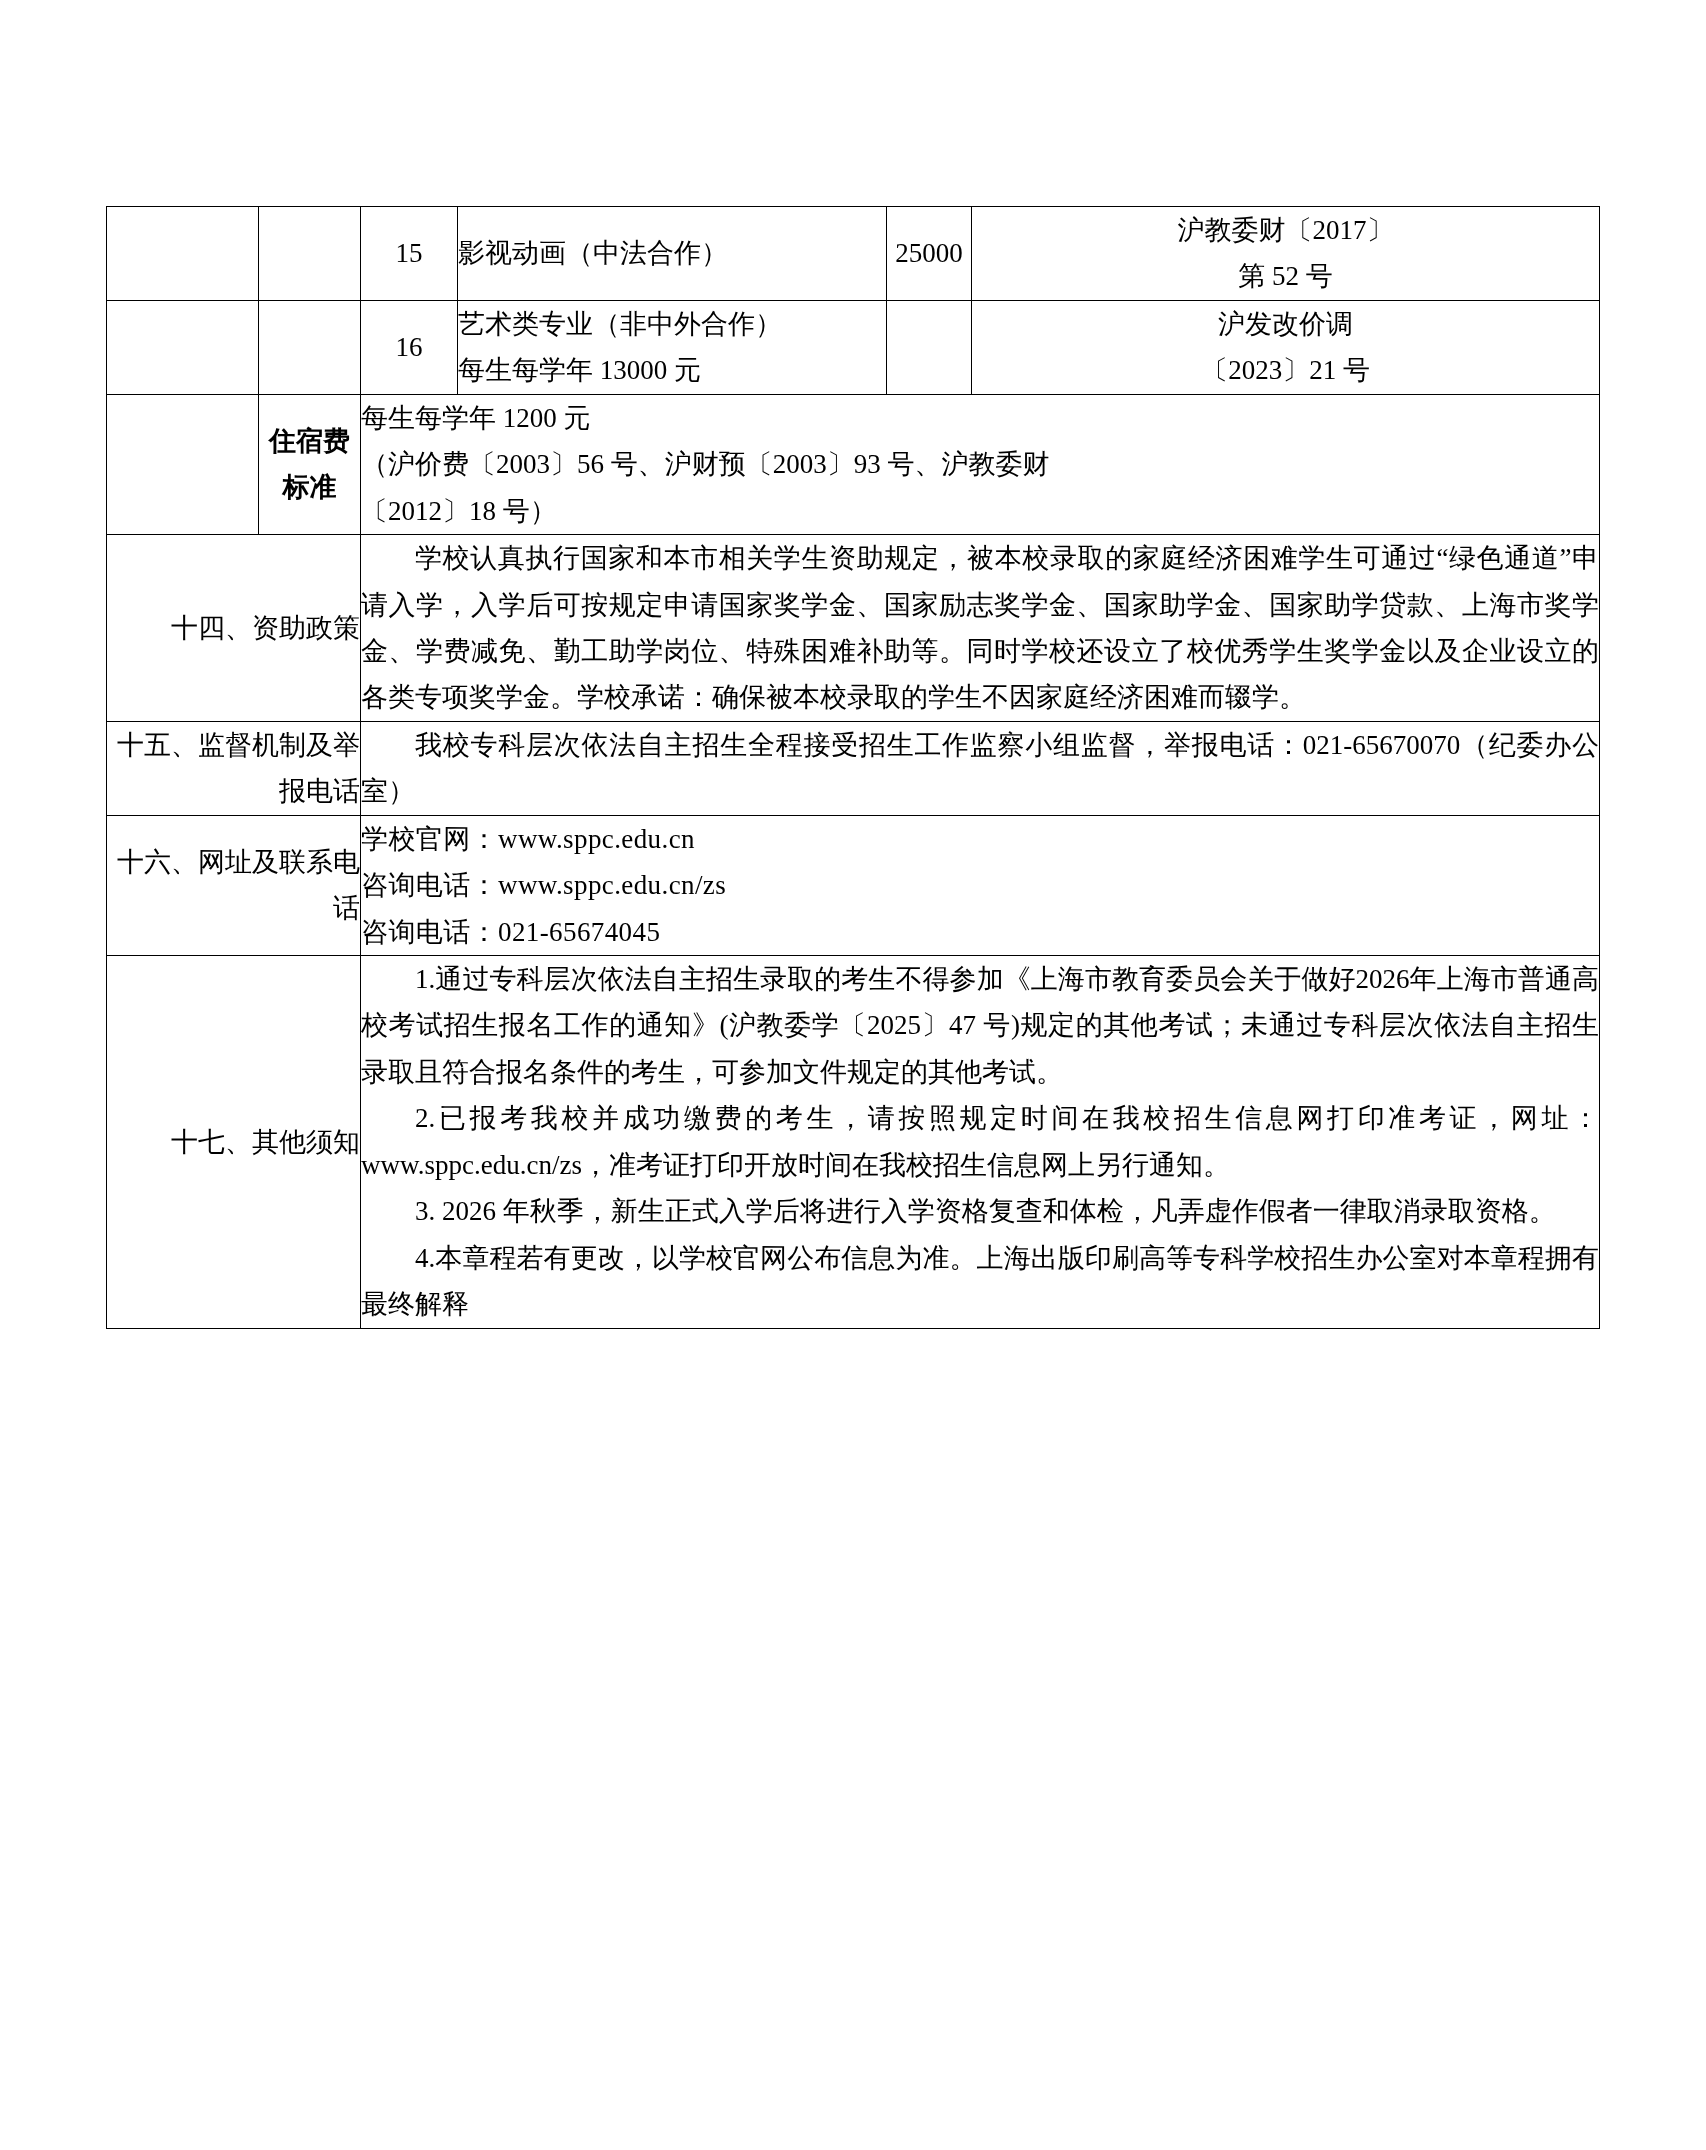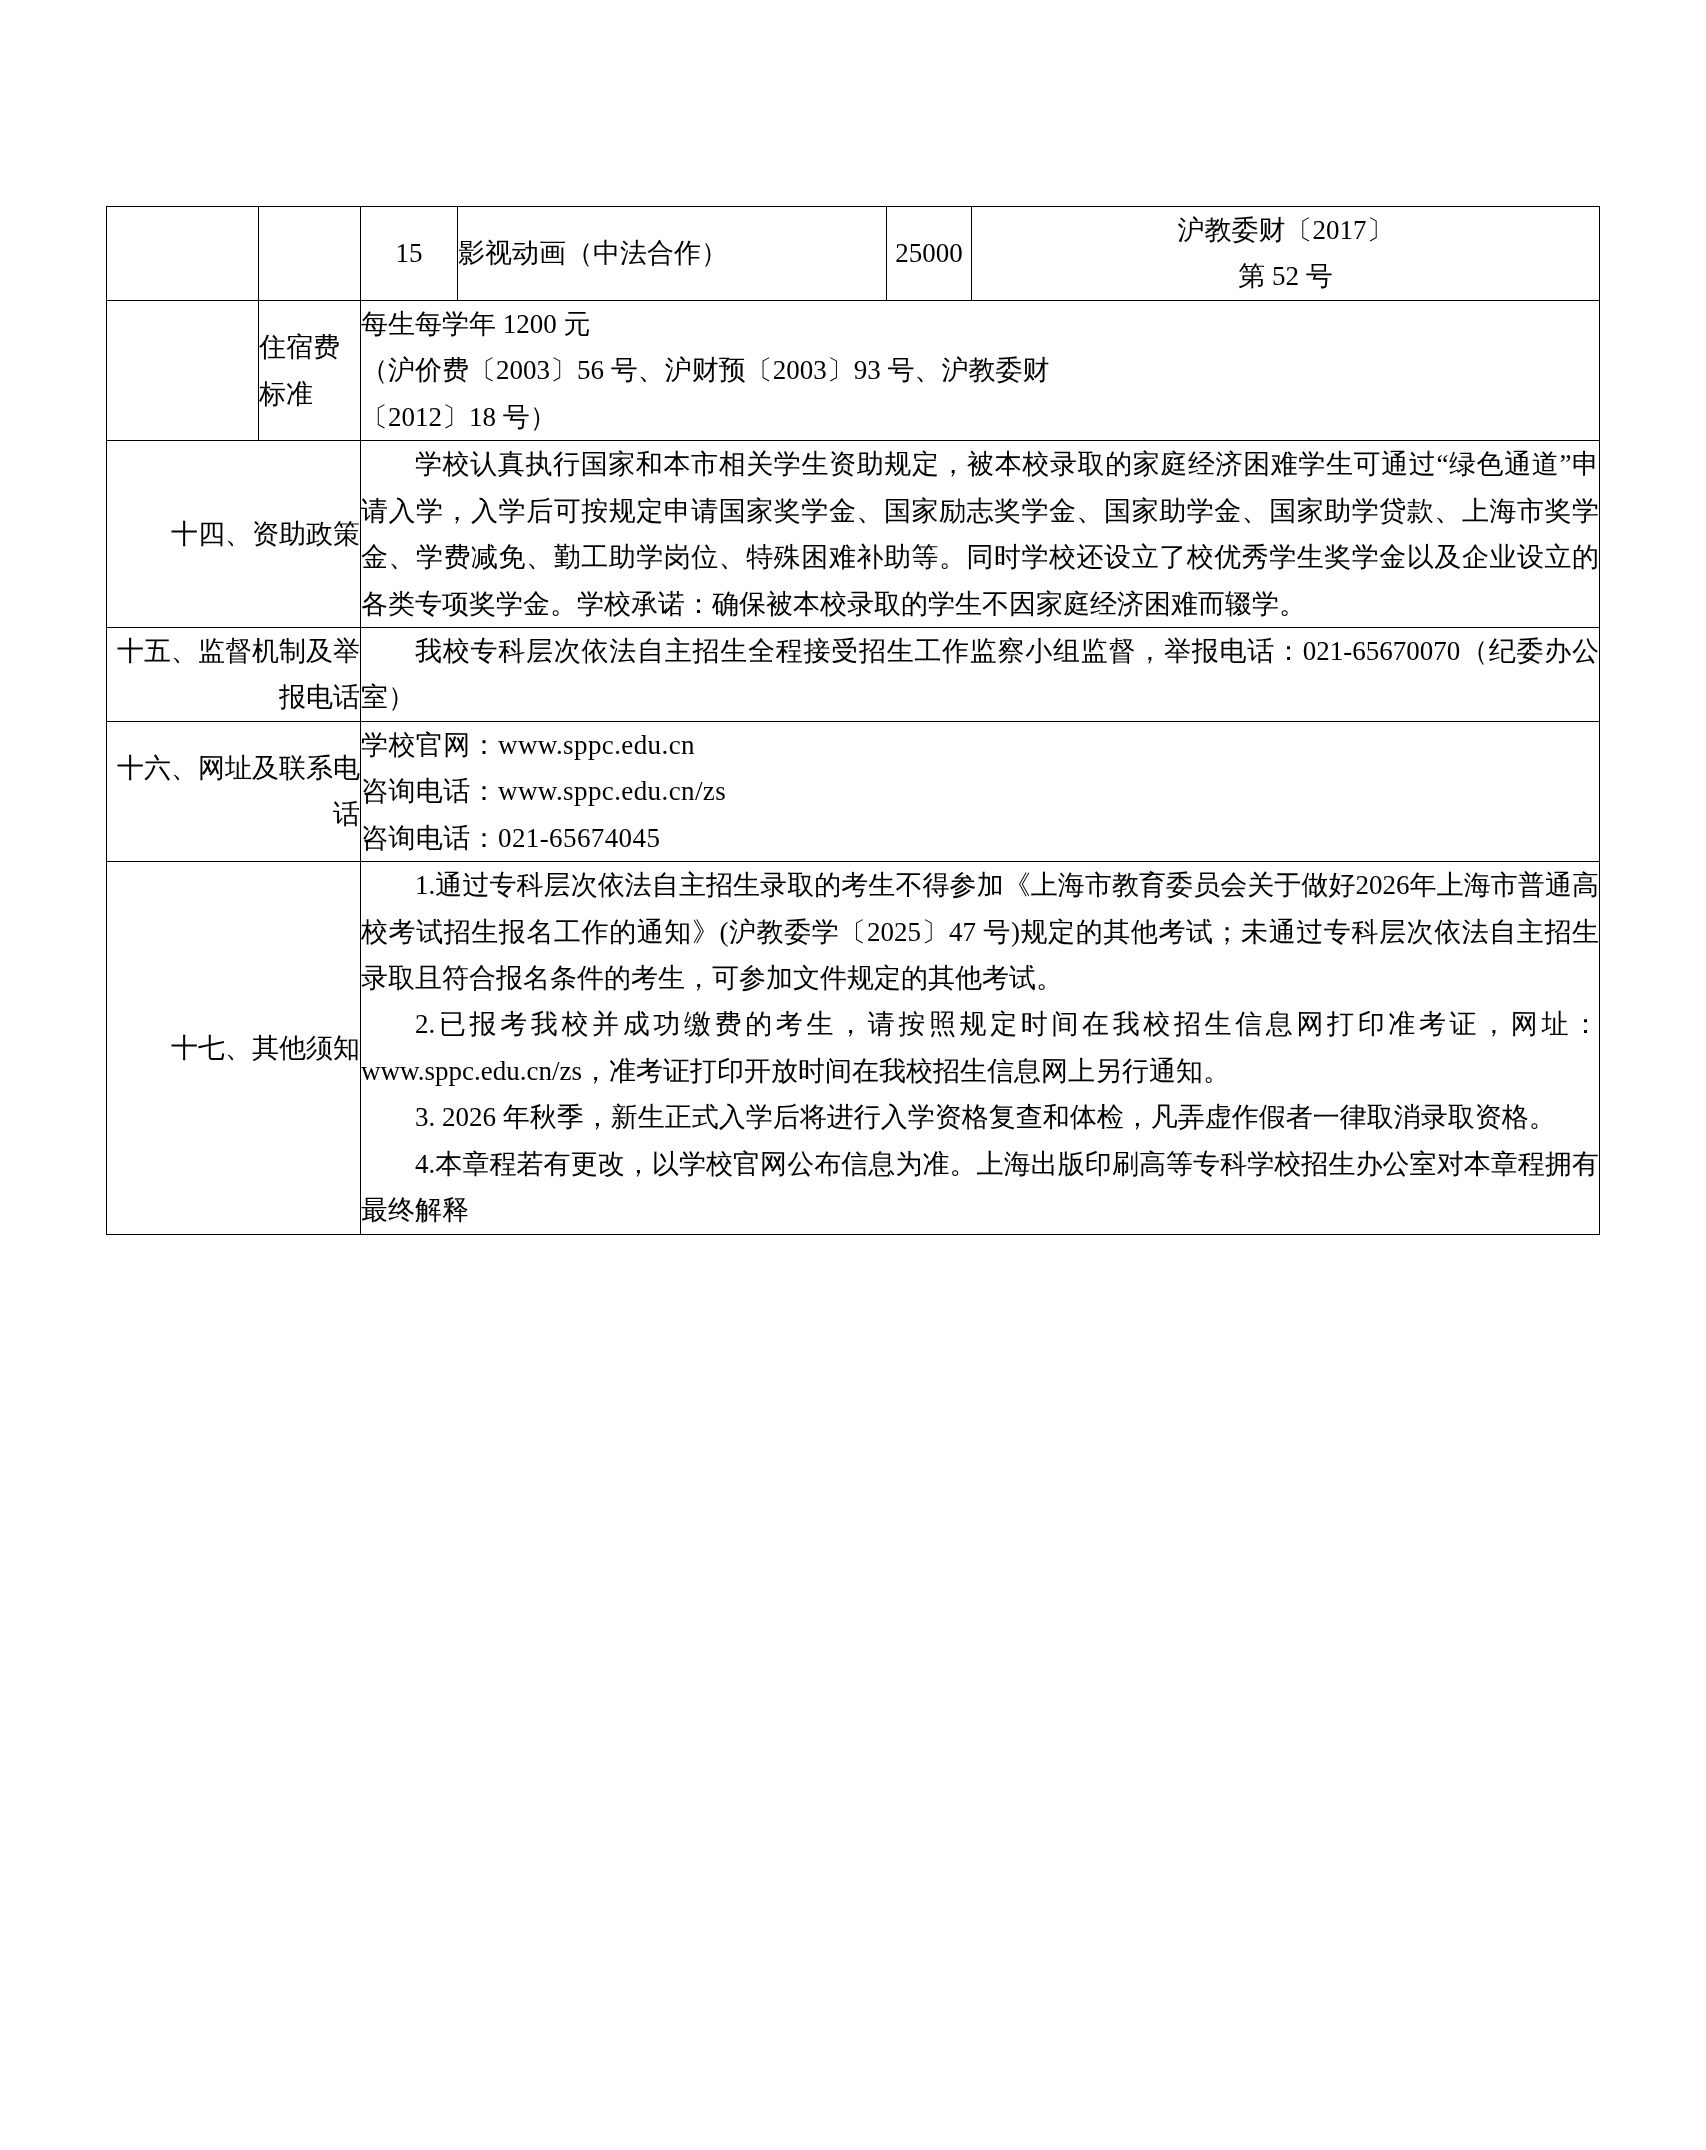--- a/index.html
+++ b/index.html
@@ -26,21 +26,22 @@
     font-size:27px;
     line-height:1.72;
   }
   
   .hv-top{border-top-width:4.7px;}
   .hv-bot{border-bottom-width:4.7px;margin-left:8px;}
 
   .cell{padding:7.7px 11.2px 7.7px 11.2px;}
   .ctr{text-align:center;}
   .lbl{
-    font-weight:400;
+    text-align:center;
+    font-weight:700;
     line-height:1.78;
   }
   .lbl-left{
     text-align:right;
     padding-left:17px;
     line-height:1.8;
   }
   .body-txt{
     text-align:justify;
     text-justify:inter-ideograph;
@@ -73,20 +74,34 @@
       <td class="hv-top"></td>
       <td class="hv-top cell ctr num">15</td>
       <td class="hv-top cell">影视动画（中法合作）</td>
       <td class="hv-top cell ctr">25000</td>
       <td class="hv-top cell ctr">
         <div>沪教委财〔2017〕</div>
         <div>第 52 号</div>
       </td>
     </tr>
 
+    <tr>
+      <td></td>
+      <td></td>
+      <td class="hv-top cell ctr num">16</td>
+      <td class="hv-top cell">
+        <div>艺术类专业（非中外合作）</div>
+        <div>每生每学年 13000 元</div>
+      </td>
+      <td class="hv-top cell ctr"></td>
+      <td class="hv-top cell ctr">
+        <div>沪发改价调</div>
+        <div>〔2023〕21 号</div>
+      </td>
+    </tr>
 
     <tr>
       <td></td>
       <td class="hv-top cell lbl">住宿费标准</td>
       <td class="hv-top body-txt" colspan="4">
         <p>每生每学年 1200 元</p>
         <p>（沪价费〔2003〕56 号、沪财预〔2003〕93 号、沪教委财</p>
         <p>〔2012〕18 号）</p>
       </td>
     </tr>

